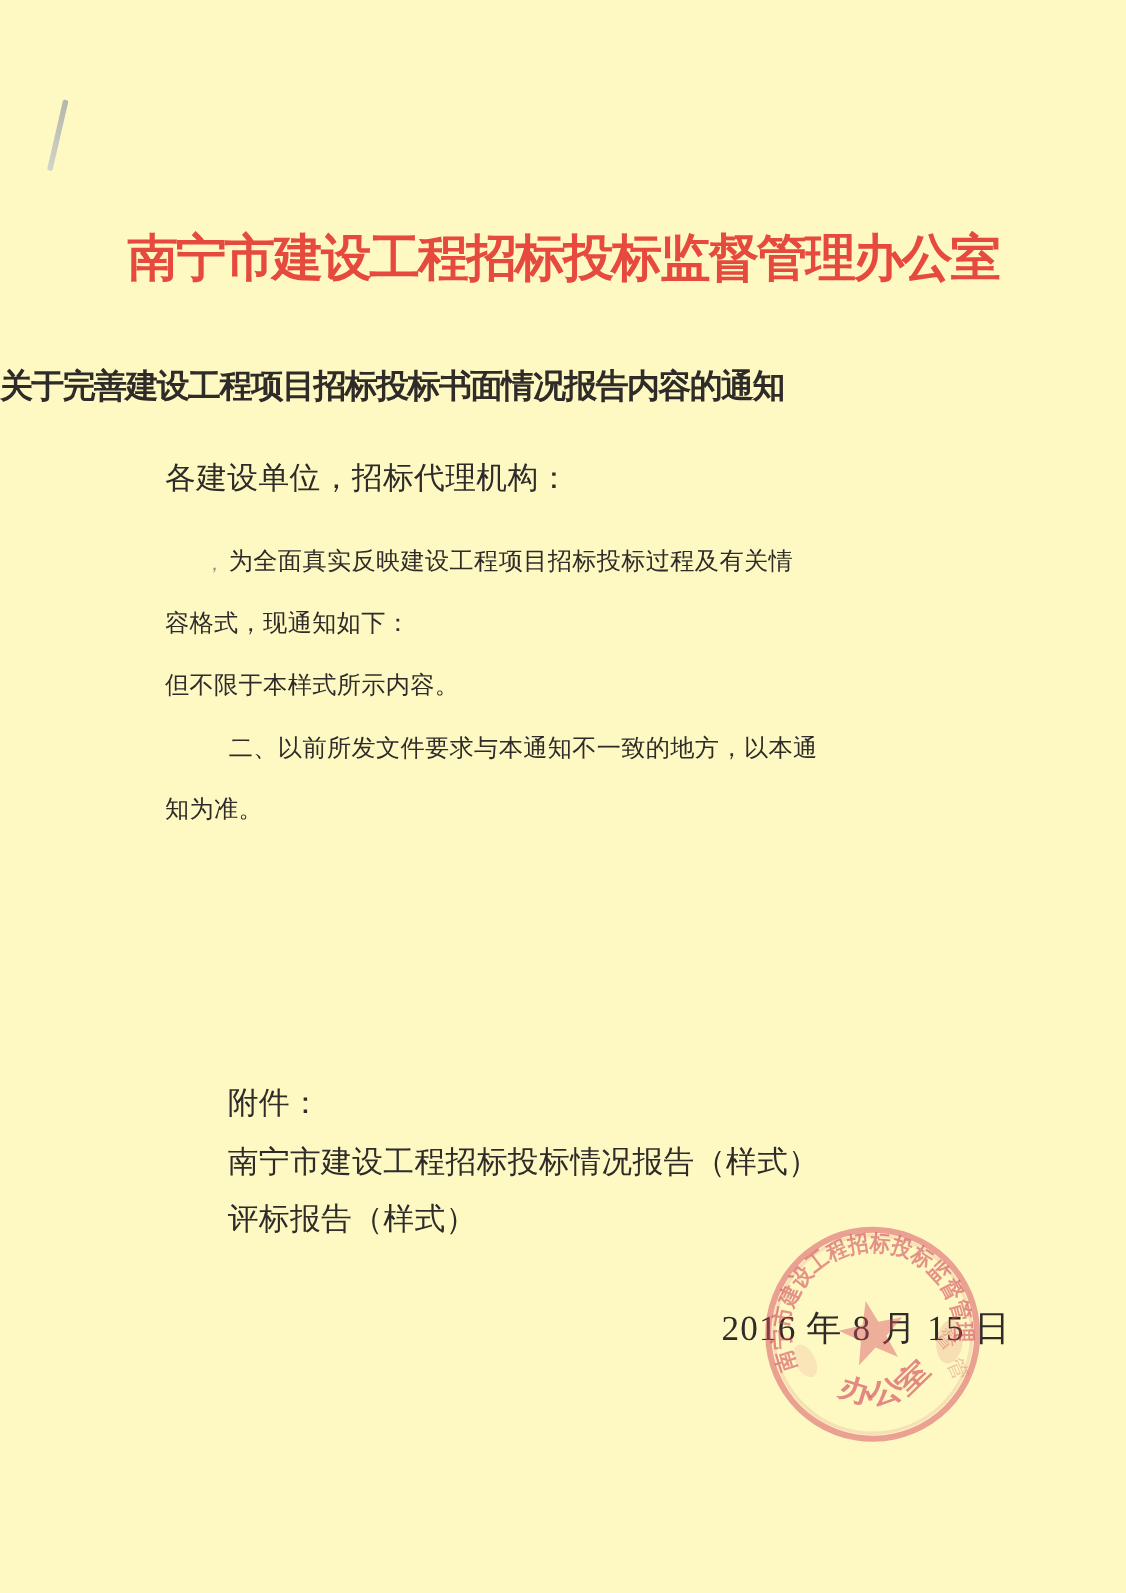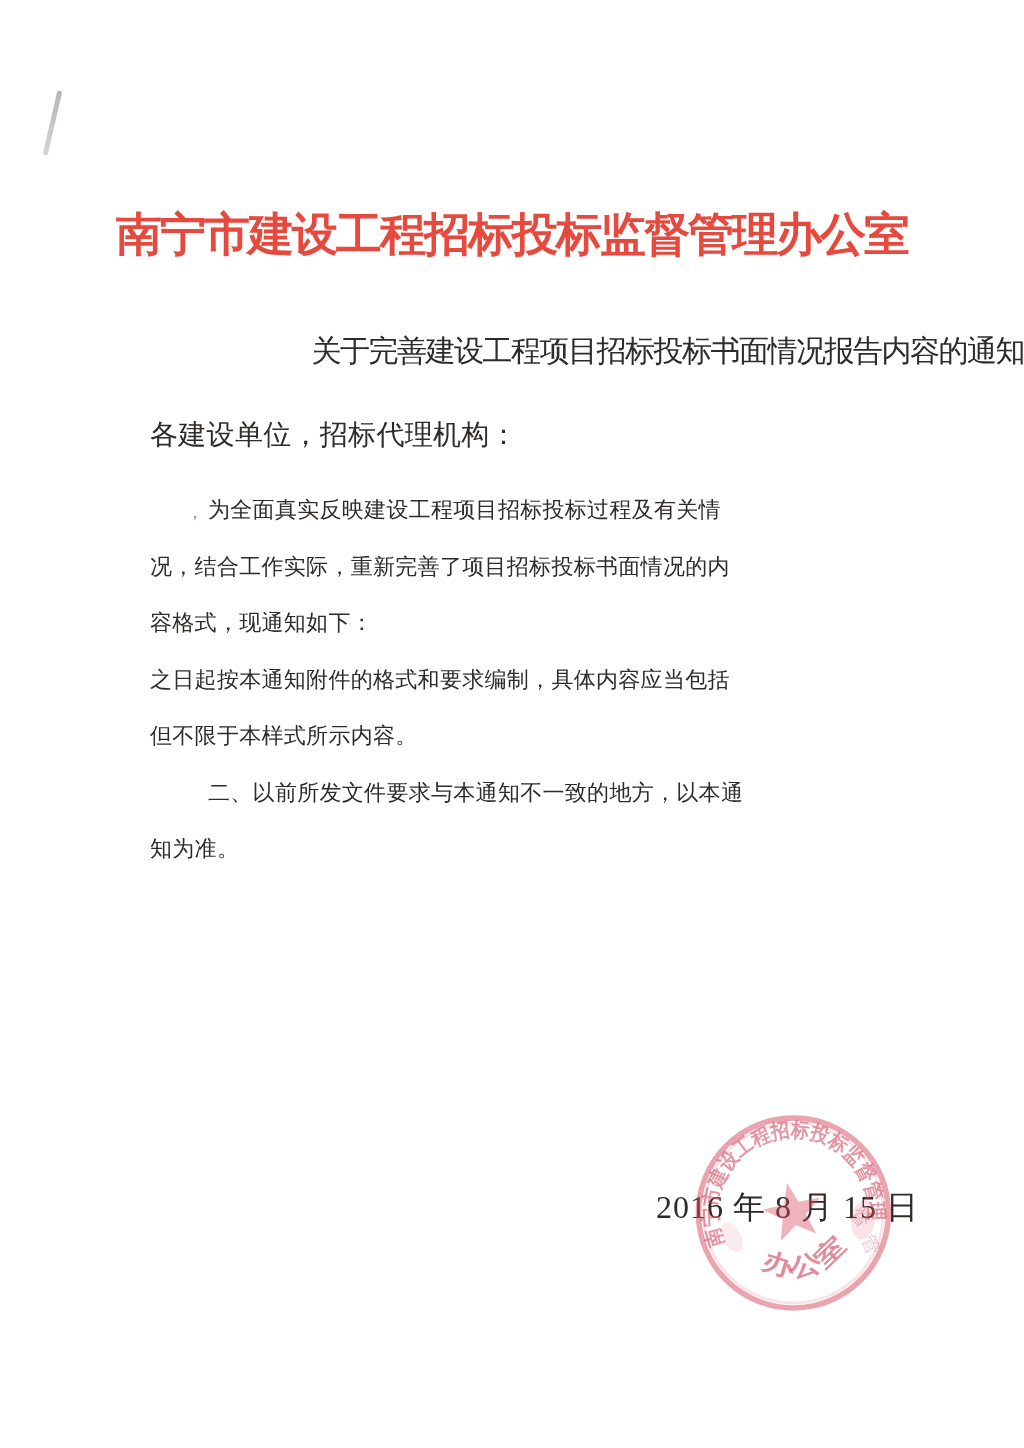--- a/index.html
+++ b/index.html
@@ -1,21 +1,21 @@
 <!DOCTYPE html>
 <html><head>
 <meta charset="utf-8">
 <style>
   html, body { margin: 0; padding: 0; background: #e8e8e8; }
   .page {
     position: relative;
     width: 1024px;
     height: 1448px;
     margin: 0 auto;
-    background: #ffffff;
+    background: #fef9c3;
     overflow: hidden;
     font-family: "Liberation Serif", "DejaVu Serif", serif;
     color: #2e2b29;
   }
   
   .scan-artifact {
     position: absolute;
     left: 50px; top: 90px;
     width: 5px; height: 66px;
     background: linear-gradient(180deg, #9aa0a2, #c4c8c9);
@@ -31,24 +31,24 @@
     font-size: 46px;
     letter-spacing: -2px;
     font-weight: 700;
     color: #e6493d;
     white-space: nowrap;
   }
   .doc-subject {
     position: absolute;
     left: 0; top: 331px;
     width: 1024px;
-    text-align: right;
+    text-align: left;
     font-size: 30px;
     letter-spacing: -1.5px;
-    font-weight: 400;
+    font-weight: 700;
     white-space: nowrap;
   }
   .salutation {
     position: absolute;
     left: 150px; top: 416px;
     font-size: 28px;
     letter-spacing: 0.3px;
     white-space: nowrap;
   }
   .body-block {
@@ -108,28 +108,31 @@
   <div class="doc-title">南宁市建设工程招标投标监督管理办公室</div>
 
   <div class="doc-subject">关于完善建设工程项目招标投标书面情况报告内容的通知</div>
 
   <div class="salutation">各建设单位，招标代理机构：</div>
 
   <div class="stray-mark">，</div>
 
   <div class="body-block">
     <div class="bline indent">为全面真实反映建设工程项目招标投标过程及有关情</div>
-    <div class="bline">况，结合工作实际，重新完善了项目招标投标书面情况的内</div>
     <div class="bline">容格式，现通知如下：</div>
-    <div class="bline">之日起按本通知附件的格式和要求编制，具体内容应当包括</div>
     <div class="bline">但不限于本样式所示内容。</div>
     <div class="bline indent">二、以前所发文件要求与本通知不一致的地方，以本通</div>
     <div class="bline">知为准。</div>
   </div>
 
+  <div class="attach-block">
+    <div class="aline">附件：</div>
+    <div class="aline">南宁市建设工程招标投标情况报告（样式）</div>
+    <div class="aline">评标报告（样式）</div>
+  </div>
 
   <div class="doc-date">2016 年 8 月 15 日</div>
 
   <div class="stamp">
     <svg viewBox="0 0 210 210" width="210" height="210">
       <defs>
         <path id="rimPath" d="M 30.7 122.8 A 76 76 0 1 1 179.3 122.8" fill="none"></path>
         <path id="botPath" d="M 63 152 A 60 60 0 0 0 147 152" fill="none"></path>
       </defs>
 

